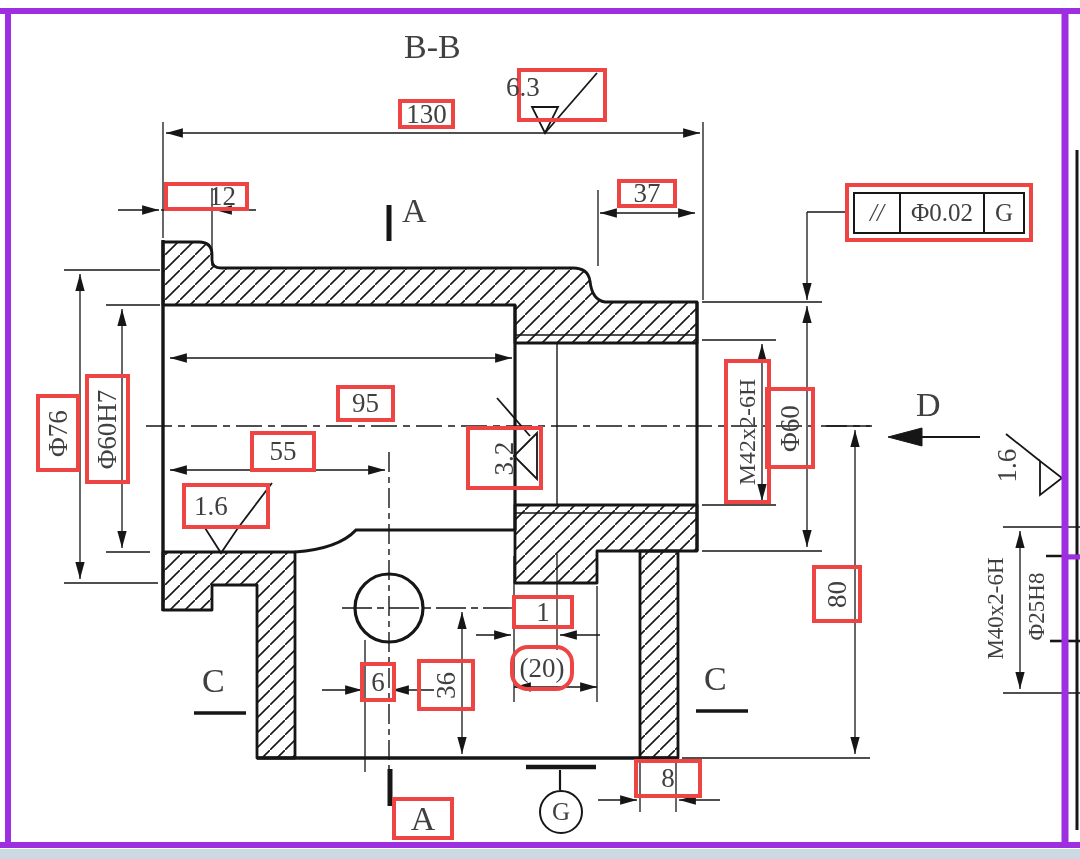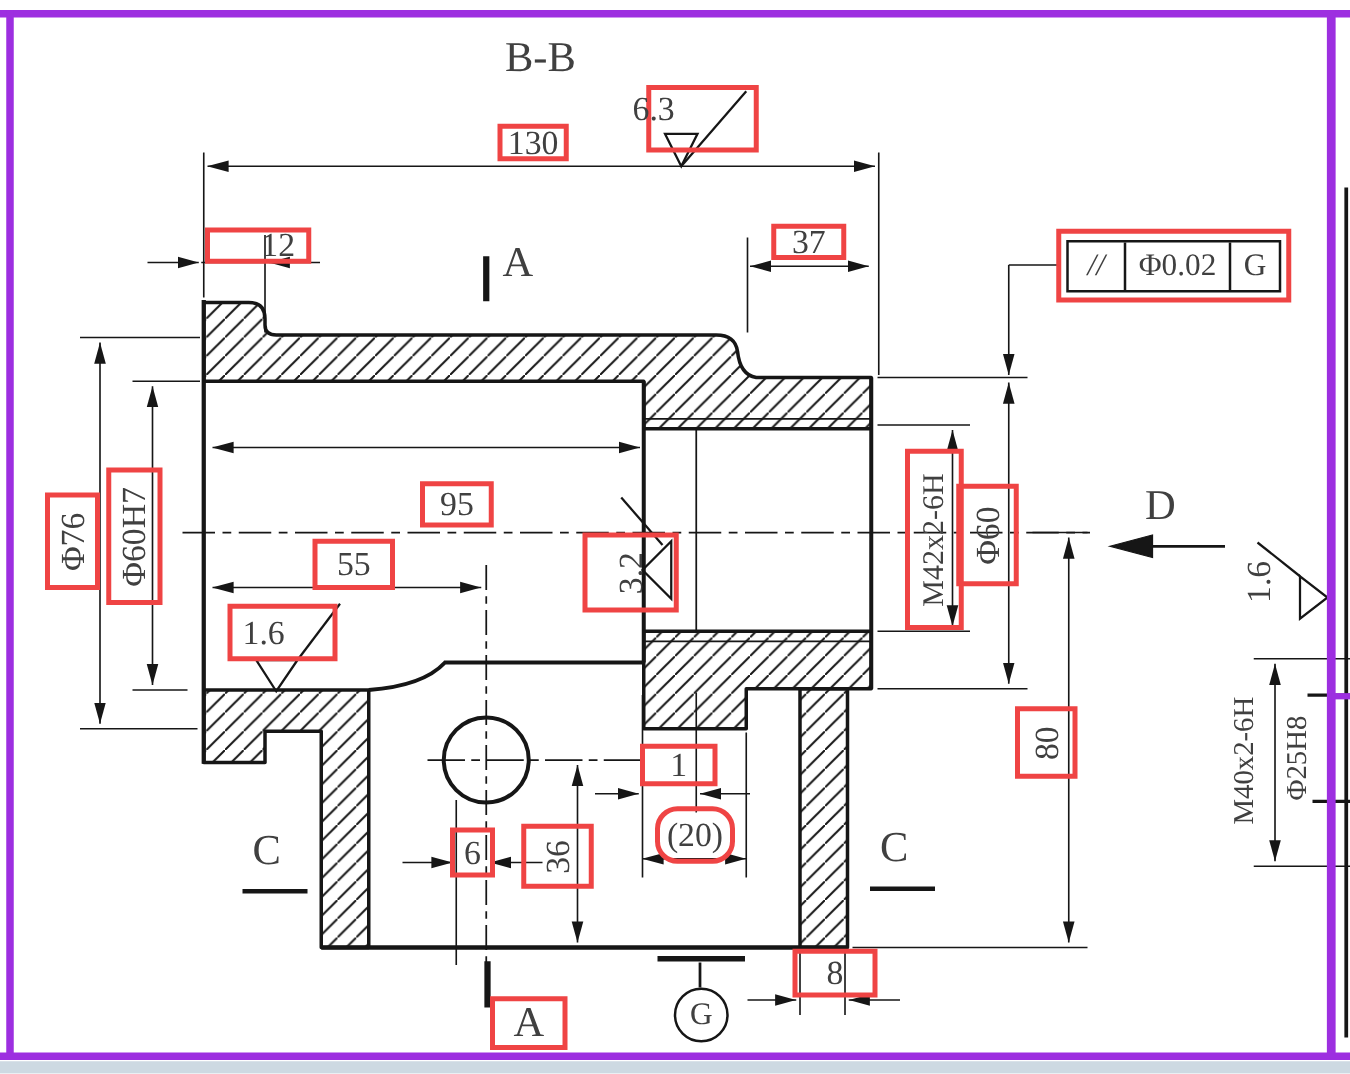--- a/index.html
+++ b/index.html
@@ -179,21 +179,21 @@
 <div class="lbl red rot" style="left:724px;top:359px;width:39px;height:137px;font-size:24px;">
       <span>M42x2-6H</span>
     </div>
 <div class="lbl red rot" style="left:765px;top:387px;width:42px;height:74px;">
       <span>Φ60</span>
     </div>
 <div class="lbl red rot" style="left:812px;top:565px;width:42px;height:50px;">
       <span>80</span>
     </div>
 <div class="lbl red" style="left:512px;top:595px;width:54px;height:26px;">1</div>
-<div class="lbl red" style="left:524px;top:645px;width:56px;height:38px;border-radius:18px;">(20)</div>
+<div class="lbl red" style="left:510px;top:645px;width:56px;height:38px;border-radius:18px;">(20)</div>
 <div class="lbl red" style="left:360px;top:662px;width:28px;height:32px;">6</div>
 <div class="lbl red rot" style="left:417px;top:659px;width:50px;height:44px;">
       <span>36</span>
     </div>
 <div class="lbl red" style="left:634px;top:759px;width:60px;height:31px;">8</div>
 <div class="lbl red big" style="left:392px;top:797px;width:54px;height:35px;">A</div>
 
 <div class="lbl big" style="left:402px;top:194px;">A</div>
 <div class="lbl big" style="left:202px;top:664px;">C</div>
 <div class="lbl big" style="left:704px;top:662px;">C</div>

